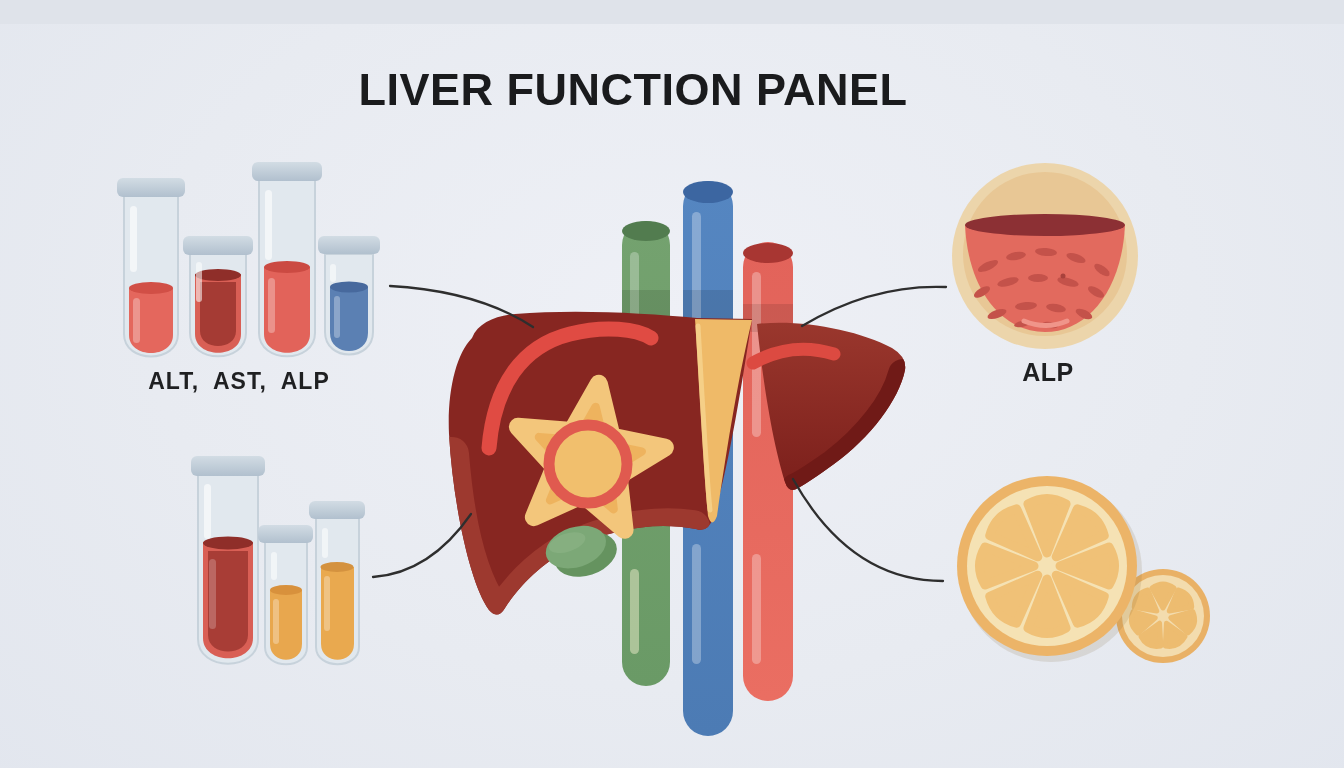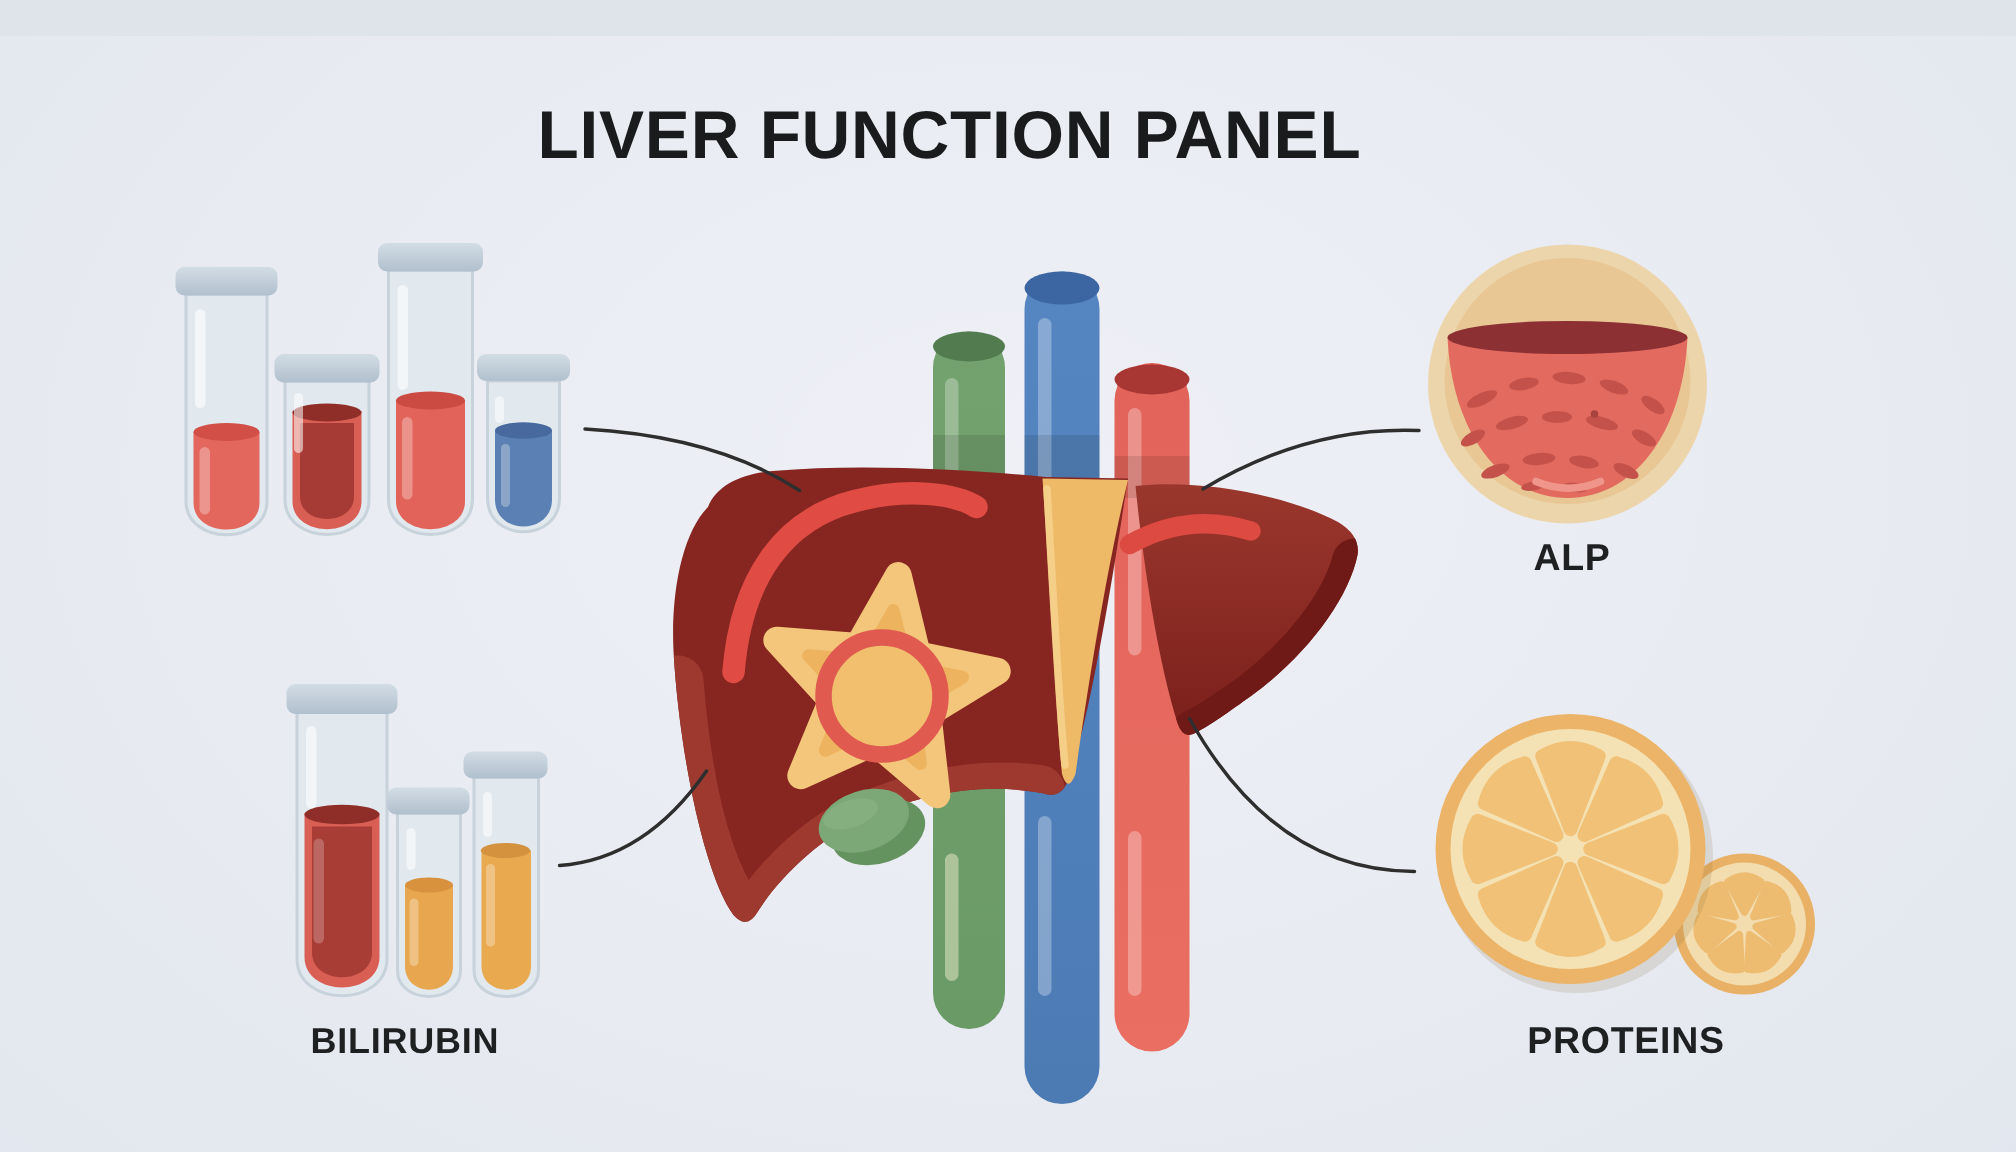--- a/index.html
+++ b/index.html
@@ -247,17 +247,16 @@
           <path d="M1047,529 L1028,480 Q1047,469 1066,480 Z" transform="rotate(180 1047 542)"></path>
           <path d="M1047,529 L1028,480 Q1047,469 1066,480 Z" transform="rotate(225 1047 542)"></path>
           <path d="M1047,529 L1028,480 Q1047,469 1066,480 Z" transform="rotate(270 1047 542)"></path>
           <path d="M1047,529 L1028,480 Q1047,469 1066,480 Z" transform="rotate(315 1047 542)"></path>
         </g>
       </g>
     </g>
   </svg>
 
   <div class="label title">LIVER FUNCTION PANEL</div>
-  <div class="label lbl-bilirubin">BILIRUBIN</div>
+  <div class="label lbl-enzymes">ALT,  AST,  ALP</div>
   <div class="label lbl-alp">ALP</div>
-  <div class="label lbl-proteins">PROTEINS</div>
 
 </div>
 
 </body></html>

